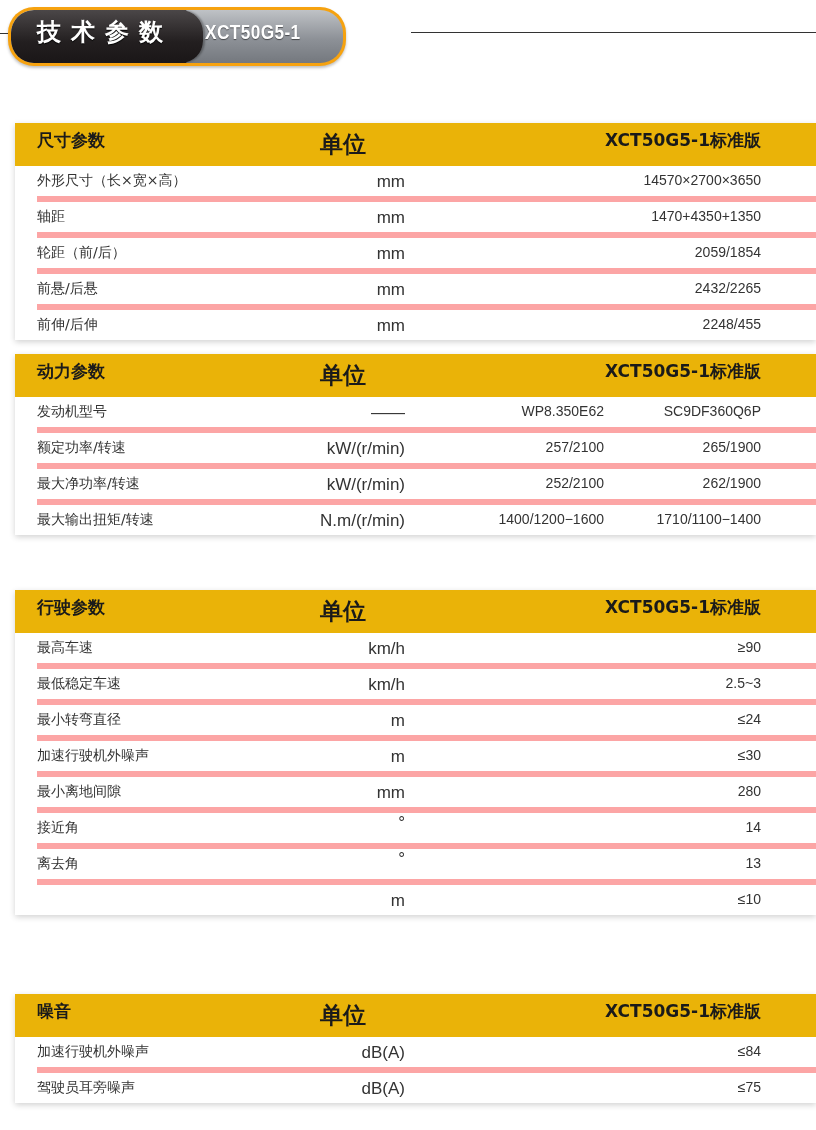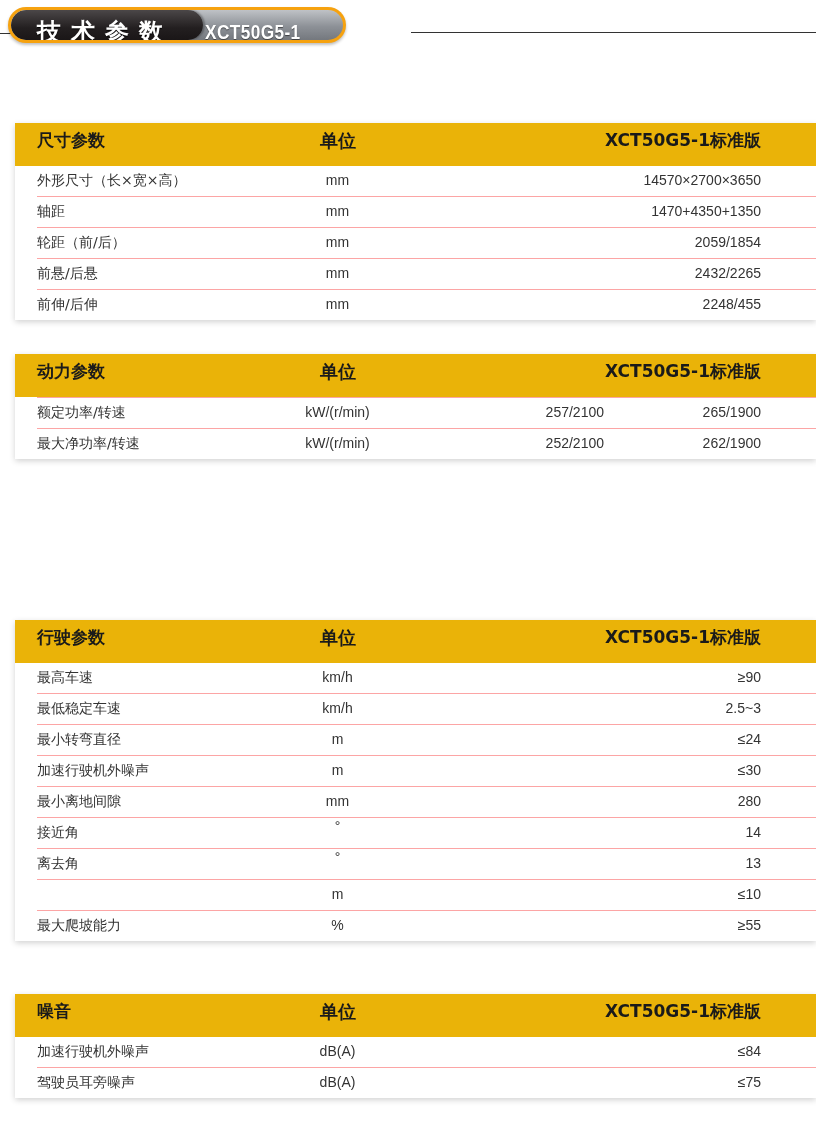--- a/index.html
+++ b/index.html
@@ -3,21 +3,21 @@
 <meta charset="utf-8">
 <style>
   html, body { margin:0; padding:0; }
   body {
     width:816px; height:1130px; background:#ffffff; position:relative; overflow:hidden;
     font-family:"DejaVu Sans","Liberation Sans",sans-serif; color:#333;
   }
   .title-line-left { position:absolute; left:0; top:33px; width:14px; height:1px; background:#333; }
   .title-line-right { position:absolute; left:411px; top:32px; width:405px; height:1px; background:#333; }
   .title-badge {
-    position:absolute; left:8px; top:7px; width:338px; height:36px; border-radius:26px;
+    position:absolute; left:8px; top:7px; width:338px; height:59px; border-radius:26px;
     background:#f6a20f; box-shadow:0 2px 3px rgba(0,0,0,0.25);
   }
   .title-inner {
     position:absolute; left:3px; top:3px; right:3px; bottom:3px; border-radius:23px; overflow:hidden;
     background:linear-gradient(#bfc2c6,#8d9197 55%,#74787e);
   }
   .title-dark {
     position:absolute; left:0; top:0; bottom:0; width:190px;
     background:linear-gradient(#4b4748,#231f20 60%,#1a1617);
     border-radius:23px 0 0 23px;
@@ -39,27 +39,27 @@
   }
 
   .panel {
     position:absolute; left:15px; right:0; background:#fff;
     box-shadow:0 2px 6px rgba(0,0,0,0.18);
   }
   .panel-head {
     height:43px; background:#eab308; position:relative;
   }
   .ph-name { position:absolute; left:22px; top:6px; font-size:17px; font-weight:bold; color:#1a1a1a; }
-  .ph-unit { position:absolute; left:305px; top:6px; font-size:18px; font-weight:bold; color:#1a1a1a; }
+  .ph-unit { position:absolute; left:305px; top:6px; font-size:23px; font-weight:bold; color:#1a1a1a; }
   .ph-model { position:absolute; right:55px; top:6px; font-size:17px; font-weight:bold; color:#1a1a1a; font-family:"DejaVu Sans",sans-serif;text-align:right; }
 
-  .row { position:relative; height:30px; border-top:1px solid #fca5a5; margin-left:22px; }
+  .row { position:relative; height:30px; border-top:6px solid #fca5a5; margin-left:22px; }
   .row.first { border-top:none; }
   .cell-name { position:absolute; left:0; top:6px; font-size:14px; color:#333; white-space:nowrap; }
-  .cell-unit { position:absolute; left:233px; width:135px; top:6px; font-size:14px; color:#333; text-align:center; }
+  .cell-unit { position:absolute; left:233px; width:135px; top:6px; font-size:17px; color:#333; text-align:right; }
   .cell-val { position:absolute; right:55px; top:6px; font-size:14px; color:#333; text-align:right; font-family:"Liberation Sans",sans-serif; }
   .cell-val1 { position:absolute; right:212px; top:6px; font-size:14px; color:#333; text-align:right; font-family:"Liberation Sans",sans-serif; }
   .cell-unit, .cell-val, .cell-val1 { font-family:"Liberation Sans",sans-serif; }
 </style>
 </head>
 <body>
 
 <div class="title-line-left"></div>
 <div class="title-badge">
   <div class="title-inner">
@@ -103,35 +103,47 @@
     <span class="cell-val">2248/455</span>
   </div>
 </div>
 
 <div class="panel" style="top:354px;">
   <div class="panel-head">
     <span class="ph-name">动力参数</span>
     <span class="ph-unit">单位</span>
     <span class="ph-model">XCT50G5-1标准版</span>
   </div>
+  <div class="row first">
+    <span class="cell-name">发动机型号</span>
+    <span class="cell-unit">——</span>
+    <span class="cell-val1">WP8.350E62</span>
+    <span class="cell-val">SC9DF360Q6P</span>
+  </div>
   <div class="row">
     <span class="cell-name">额定功率/转速</span>
     <span class="cell-unit">kW/(r/min)</span>
     <span class="cell-val1">257/2100</span>
     <span class="cell-val">265/1900</span>
   </div>
   <div class="row">
     <span class="cell-name">最大净功率/转速</span>
     <span class="cell-unit">kW/(r/min)</span>
     <span class="cell-val1">252/2100</span>
     <span class="cell-val">262/1900</span>
   </div>
-</div>
-
-<div class="panel" style="top:620px;">
+  <div class="row">
+    <span class="cell-name">最大输出扭矩/转速</span>
+    <span class="cell-unit">N.m/(r/min)</span>
+    <span class="cell-val1">1400/1200−1600</span>
+    <span class="cell-val">1710/1100−1400</span>
+  </div>
+</div>
+
+<div class="panel" style="top:590px;">
   <div class="panel-head">
     <span class="ph-name">行驶参数</span>
     <span class="ph-unit">单位</span>
     <span class="ph-model">XCT50G5-1标准版</span>
   </div>
   <div class="row first">
     <span class="cell-name">最高车速</span>
     <span class="cell-unit">km/h</span>
     <span class="cell-val">≥90</span>
   </div>
@@ -162,25 +174,20 @@
   </div>
   <div class="row">
     <span class="cell-name">离去角</span>
     <span class="cell-unit" style="top:0;">°</span>
     <span class="cell-val">13</span>
   </div>
   <div class="row">
     <span class="cell-unit">m</span>
     <span class="cell-val">≤10</span>
   </div>
-  <div class="row">
-    <span class="cell-name">最大爬坡能力</span>
-    <span class="cell-unit">%</span>
-    <span class="cell-val">≥55</span>
-  </div>
 </div>
 
 <div class="panel" style="top:994px;">
   <div class="panel-head">
     <span class="ph-name">噪音</span>
     <span class="ph-unit">单位</span>
     <span class="ph-model">XCT50G5-1标准版</span>
   </div>
   <div class="row first">
     <span class="cell-name">加速行驶机外噪声</span>

